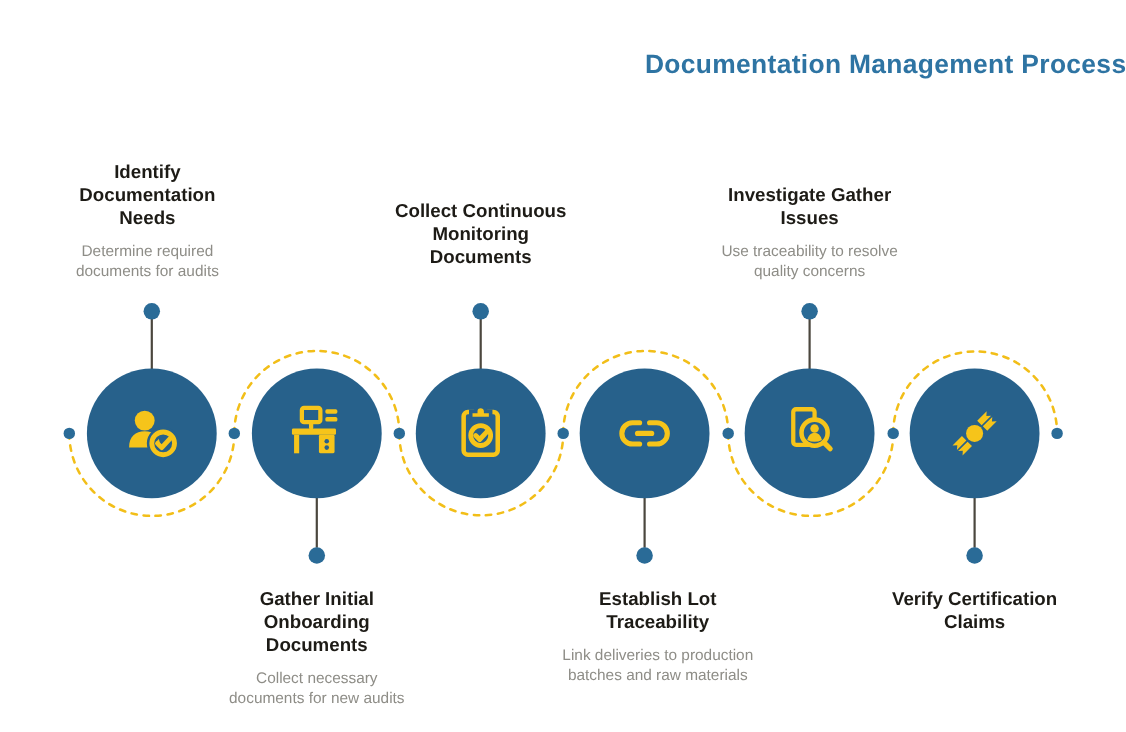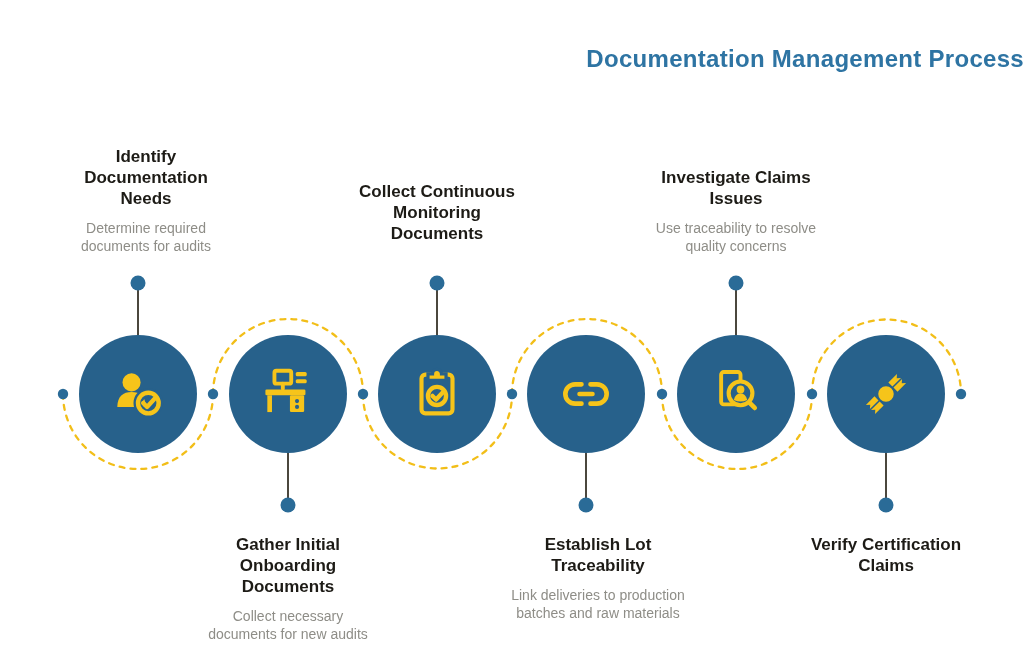--- a/index.html
+++ b/index.html
@@ -176,21 +176,21 @@
       <g transform="translate(24 24) rotate(45)">
         <path class="fy" d="M-5 -17 L-2.75 -14.5 L-0.6 -17 L-0.6 -7.6 L-5 -7.6 Z"></path>
         <path class="fy" d="M0.6 -17 L2.75 -14.5 L5 -17 L5 -7.6 L0.6 -7.6 Z"></path>
         <path class="fy" d="M-5 17 L-2.75 14.5 L-0.6 17 L-0.6 7.6 L-5 7.6 Z"></path>
         <path class="fy" d="M0.6 17 L2.75 14.5 L5 17 L5 7.6 L0.6 7.6 Z"></path>
         <circle class="fy" r="6"></circle>
       </g>
     </svg>
   </div>
 
-  <div class="label top" style="left:146px">
+  <div class="label top" style="left:134px">
     <h3>Identify
 Documentation
 Needs</h3>
     <p>Determine required
 documents for audits</p>
   </div>
   <div class="label bottom" style="left:288px">
     <h3>Gather Initial
 Onboarding
 Documents</h3>
@@ -202,21 +202,21 @@
 Monitoring
 Documents</h3>
   </div>
   <div class="label bottom" style="left:598px">
     <h3>Establish Lot
 Traceability</h3>
     <p>Link deliveries to production
 batches and raw materials</p>
   </div>
   <div class="label top" style="left:736px">
-    <h3>Investigate Claims
+    <h3>Investigate Gather
 Issues</h3>
     <p>Use traceability to resolve
 quality concerns</p>
   </div>
   <div class="label bottom" style="left:886px">
     <h3>Verify Certification
 Claims</h3>
   </div>
 
 </div>

